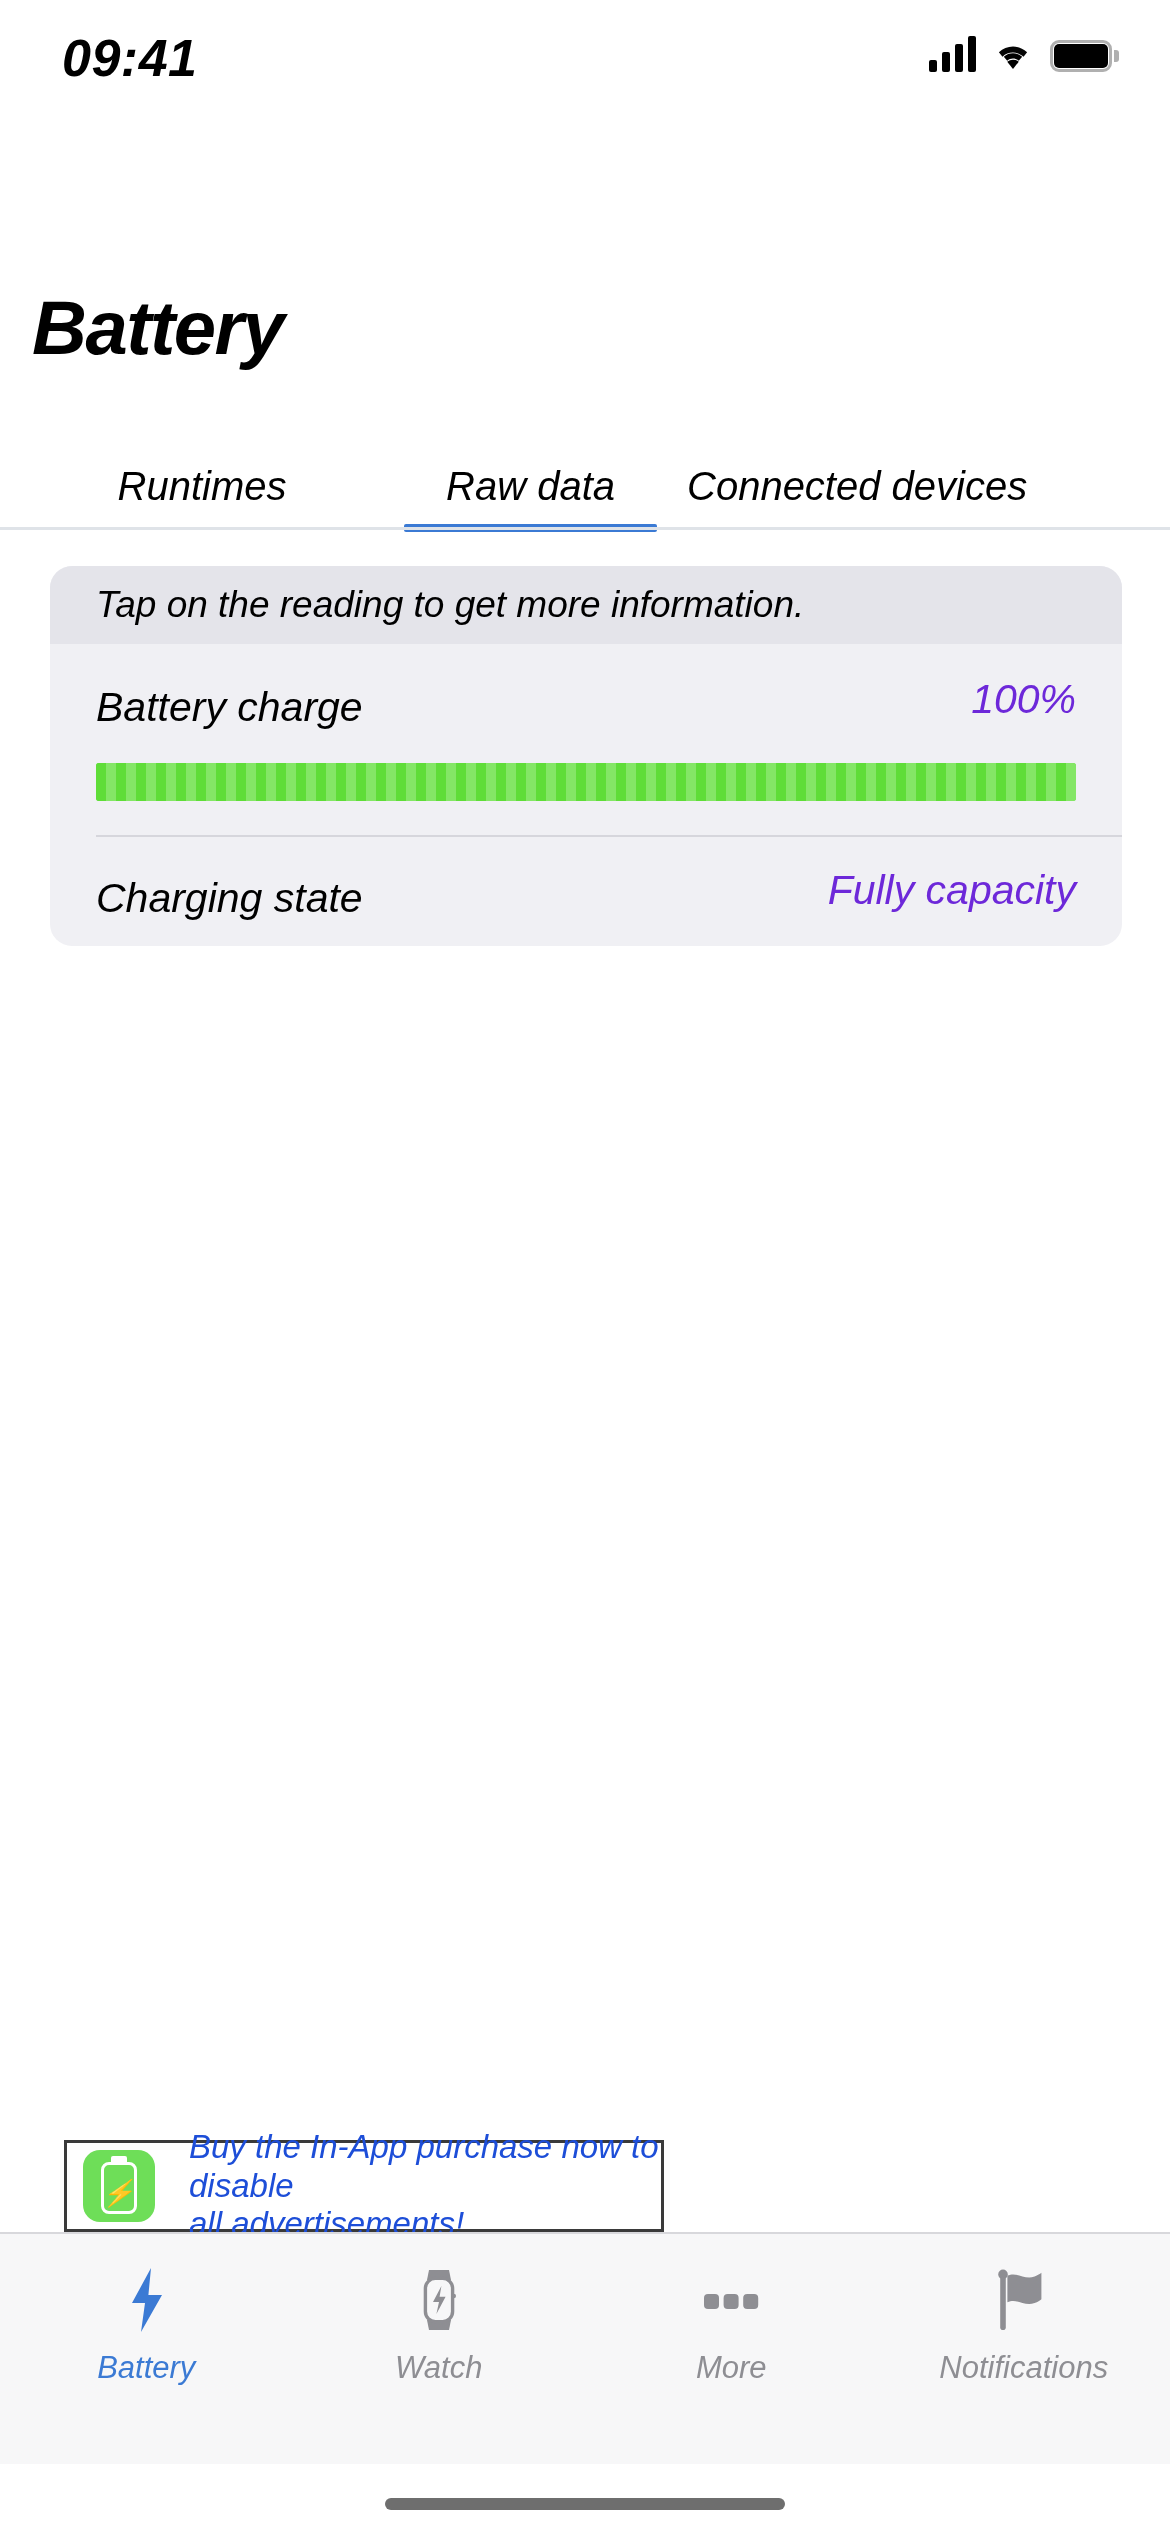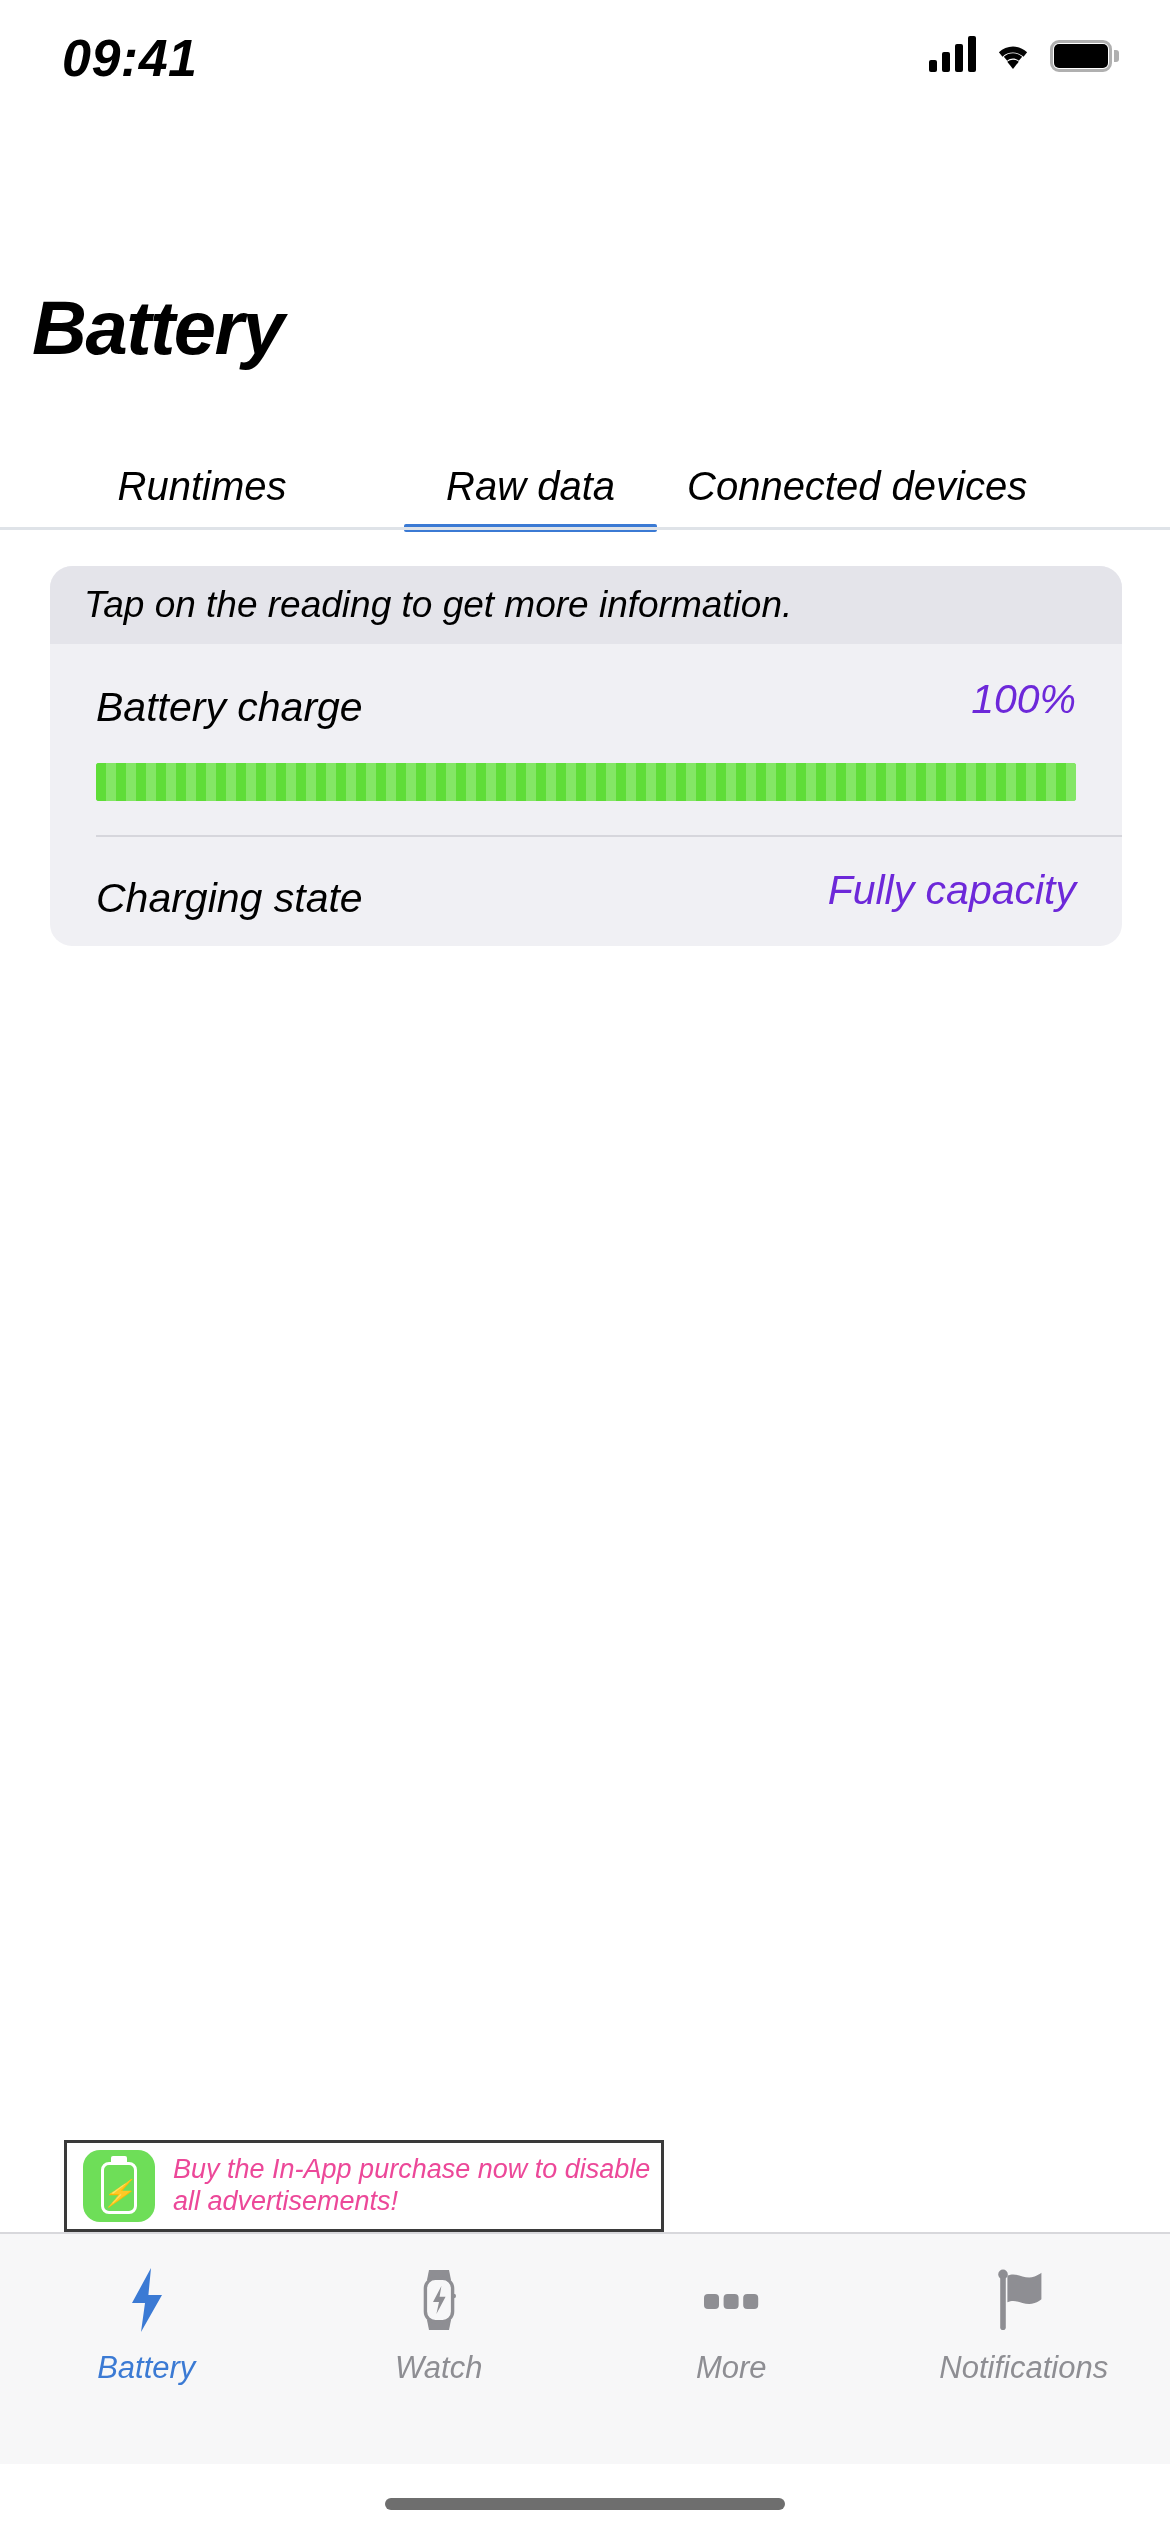--- a/index.html
+++ b/index.html
@@ -78,21 +78,21 @@
   }
 
   
   #card {
     position:absolute; left:50px; top:566px; width:1072px;
     border-radius:22px; overflow:hidden;
     background:#f0f0f4;
   }
   #hint-banner {
     height:78px; background:#e4e4ea;
-    display:flex; align-items:center; padding-left:34px;
+    display:flex; align-items:center; padding-left:46px;
     font-size:37px; color:#000;
   }
   .row {
     position:relative; height:111px;
     display:flex; align-items:center; justify-content:space-between;
     padding:0 46px;
     font-size:41px; color:#000;
   }
   .row .label { color:#000;margin-top:16px; }
   .row .value { color:#6d28d9; }
@@ -136,21 +136,21 @@
   }
   #ad-icon .cap {
     position:absolute; left:50%; top:6px; transform:translateX(-50%);
     width:16px; height:7px; background:#ffffff; border-radius:2px 2px 0 0;
   }
   #ad-icon .bolt {
     position:absolute; left:50%; top:30px; transform:translateX(-50%);
     font-size:26px; color:#ffffff; line-height:1;
   }
   #ad-text {
-    font-size:27px; line-height:1.18; color:#ec4899; white-space:pre-line;
+    font-size:33px; line-height:1.18; color:#1d4ed8; white-space:pre-line;margin-left:16px;
   }
 
   
   #tabbar {
     position:absolute; left:0; top:2232px; width:1170px; height:232px;
     background:#f7f7f8; border-top:2px solid #d8d8dc;
     display:flex;
   }
   .tabitem {
     flex:1; display:flex; flex-direction:column;

